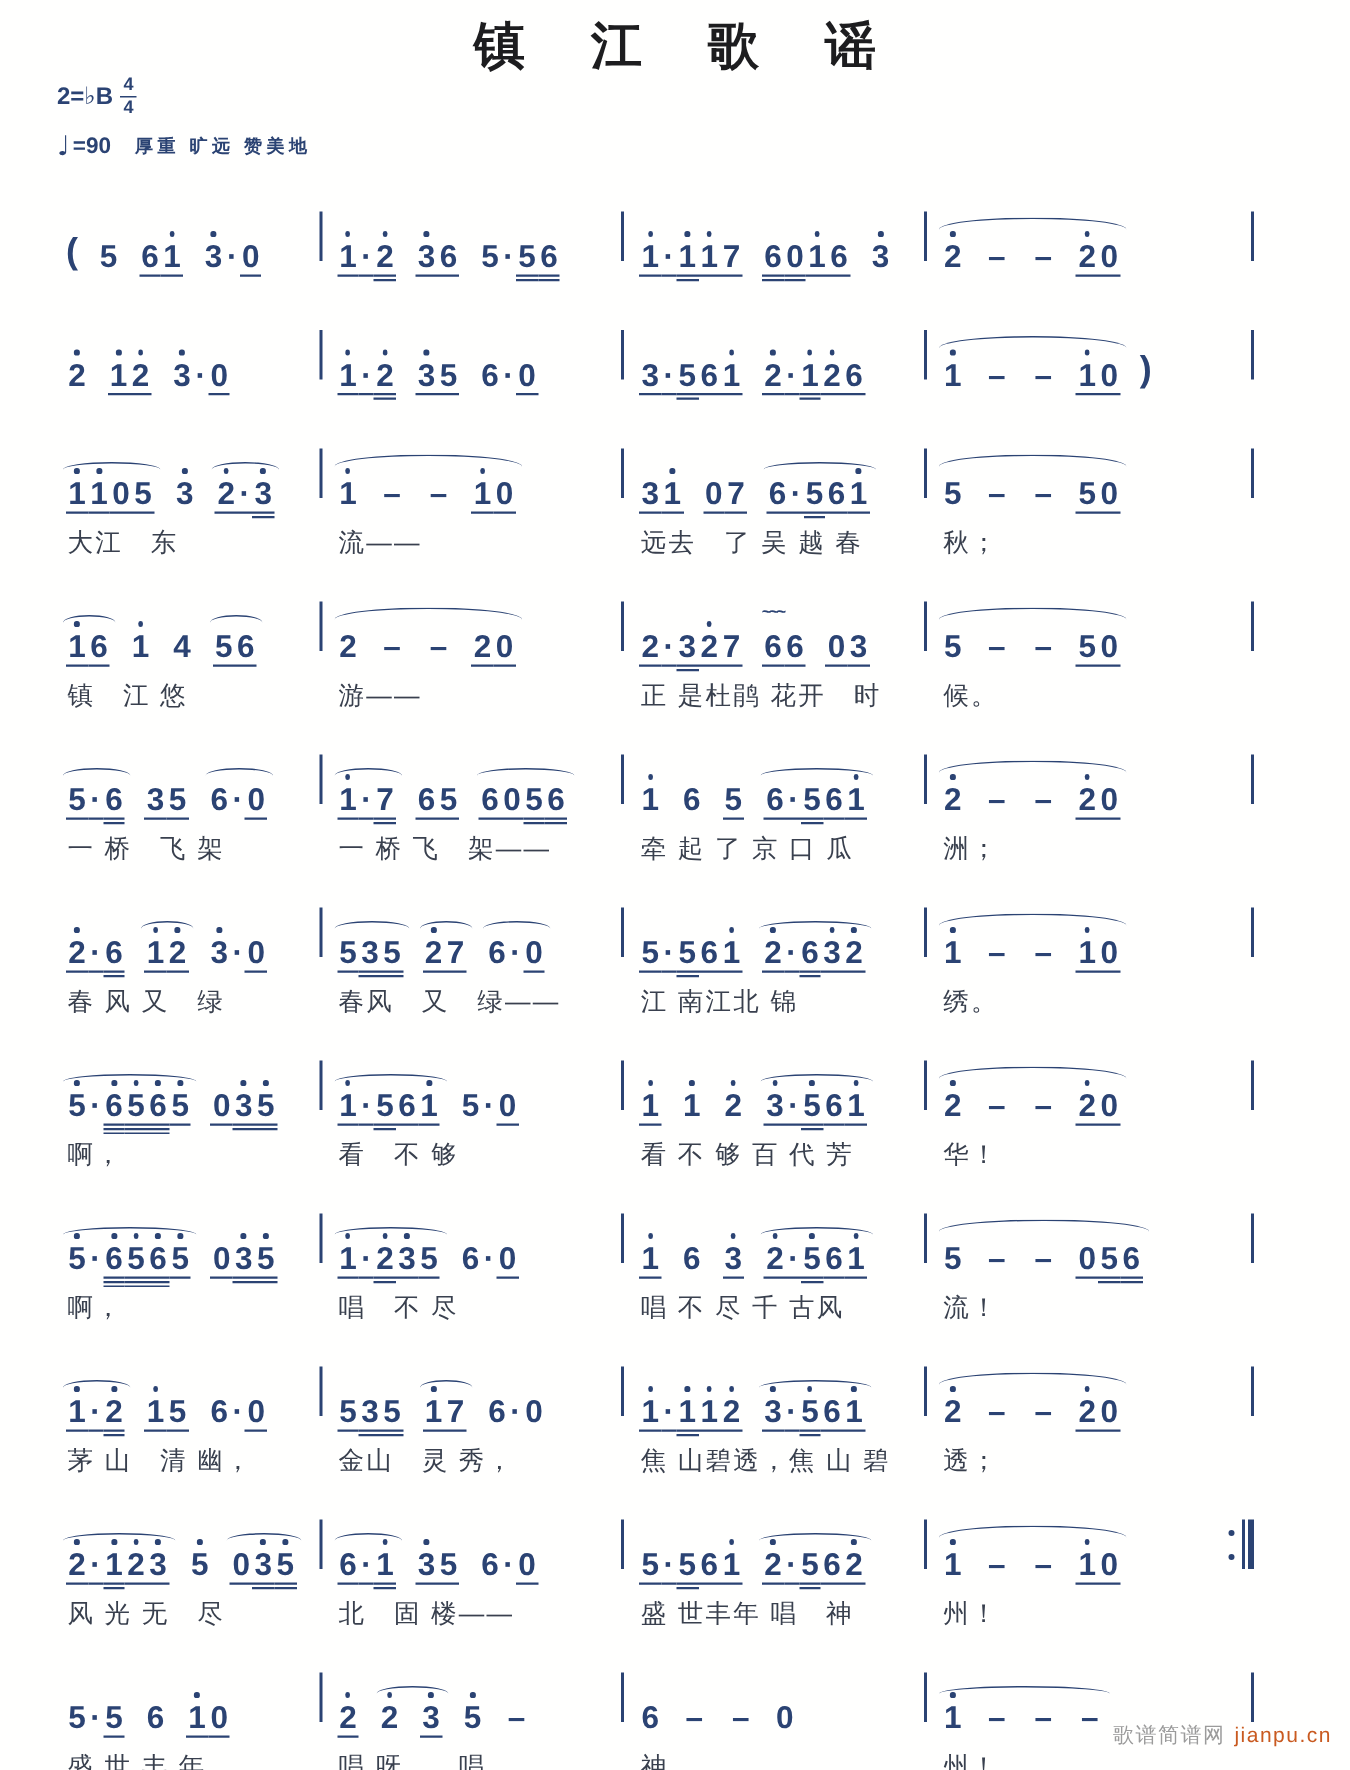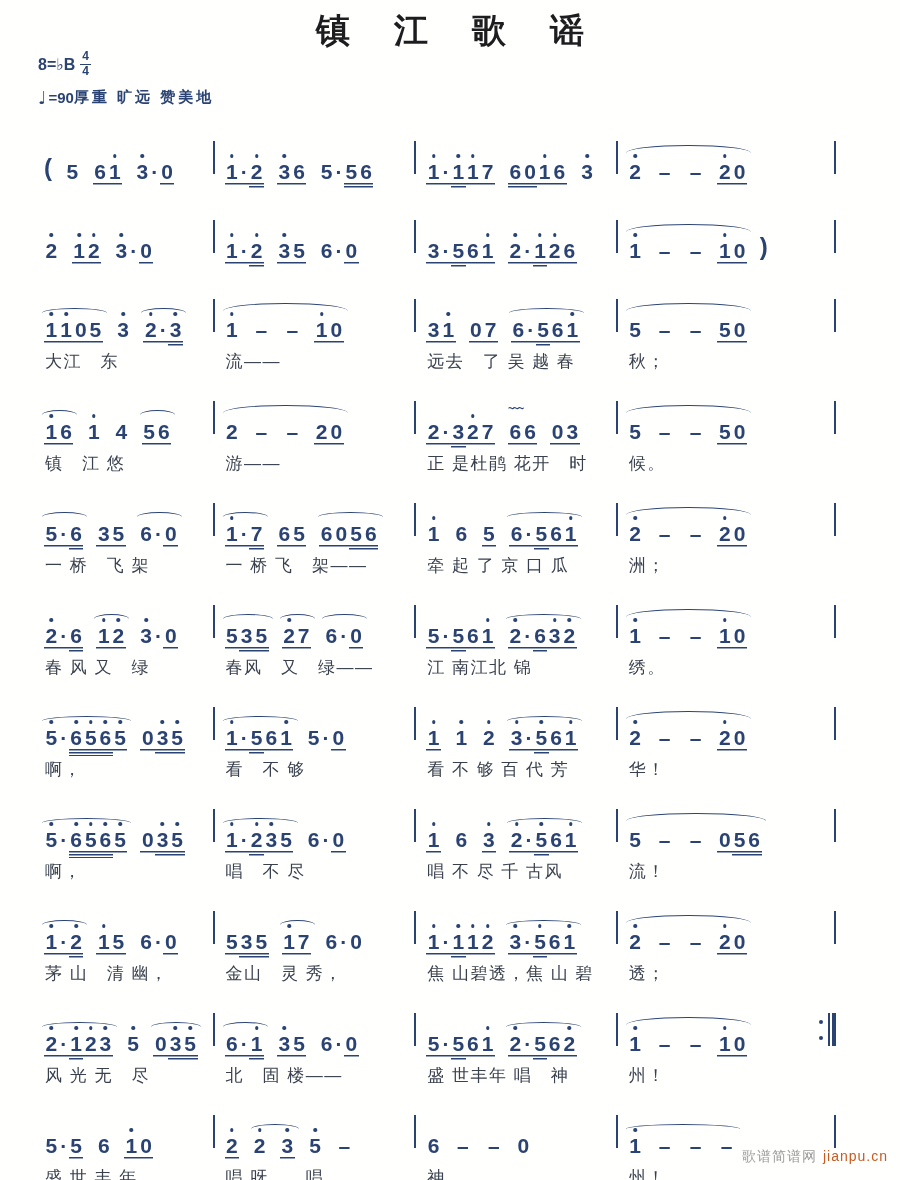--- a/index.html
+++ b/index.html
@@ -11,21 +11,21 @@
          color:var(--ttl);letter-spacing:44px;padding-left:44px}
   .credits{position:absolute;right:22px;top:52px;font-size:16px;font-weight:bold;
            color:var(--crd);line-height:1.55;letter-spacing:2px}
   .keysig{position:absolute;left:38px;top:50px;color:var(--navy);font-weight:bold}
   .keyline{font-size:16px;display:flex;align-items:center}
   .frac{display:inline-flex;flex-direction:column;align-items:center;font-size:12px;
         line-height:1.15;margin-left:5px}
   .frac .num{border-bottom:1.4px solid var(--navy);padding:0 2px}
   .tempoline{font-size:15px;margin-top:8px;display:flex;align-items:center}
   .qnote{font-family:"DejaVu Sans",sans-serif;font-size:18px;margin-right:2px}
-  .expr{letter-spacing:3px;font-size:15px}
+  .expr{margin-left:16px;letter-spacing:3px;font-size:12px}
   
   .music{padding:4px 22px 0 38px}
   .system{margin-bottom:13px}
   .staff{display:flex;align-items:flex-start}
   .measure{position:relative;box-sizing:border-box;padding-right:14px}
   .notes{position:relative;display:flex;align-items:flex-end;gap:13px;
          padding:17px 0 0 6px;min-height:47px}
   .nt{display:inline-block;position:relative;font-size:21px;font-weight:bold;line-height:1;
       color:var(--navy);padding:0 1.5px 8px}
   [data-name="dash-note"]{min-width:15px;text-align:center}
@@ -58,21 +58,21 @@
   .wm-url{color:var(--wmu);text-decoration:none;margin-left:6px;cursor:pointer}
 </style>
 </head>
 <body>
 
 <div class="sheet" data-name="sheet-music-page" style="--navy: #2b4373; --lyr: #39404e; --ttl: #1d1d1f; --crd: #2e2f38; --wms: #9b9b9b; --wmu: #c95a20;">
   <div class="header" data-name="header">
     <h1 class="title" data-name="page-title">镇江歌谣</h1>
     <div class="keysig" data-name="key-signature-block">
       <div class="keyline" data-name="key-line">
-        <span data-name="key-signature">8=♭B</span>
+        <span data-name="key-signature">2=♭B</span>
         <span class="frac" data-name="time-signature">
           <span class="num" data-name="time-numerator">4</span>
           <span data-name="time-denominator">4</span>
         </span>
       </div>
       <div class="tempoline" data-name="tempo-line">
         <span class="qnote" data-name="quarter-note-icon">♩</span>
         <span data-name="tempo-value">=90</span>
         <span class="expr" data-name="expression-text">厚重 旷远 赞美地</span>
       </div>

